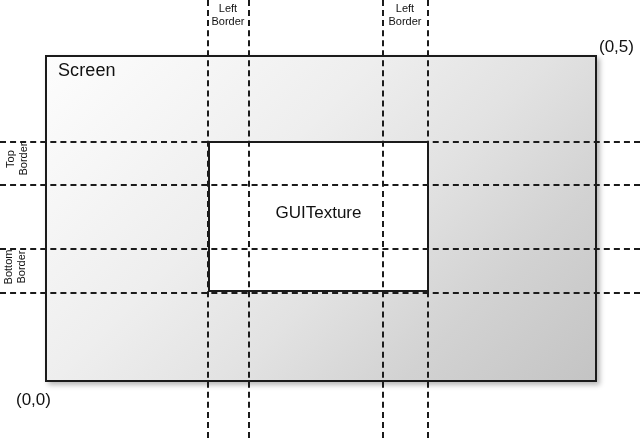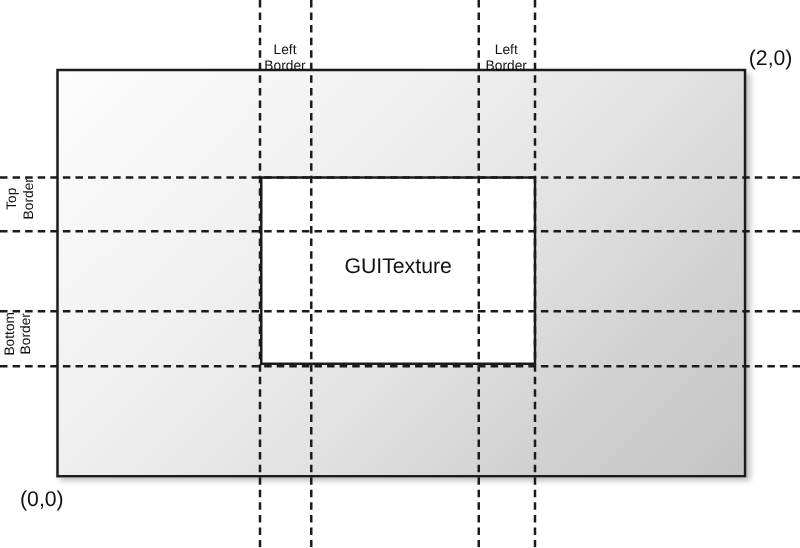--- a/index.html
+++ b/index.html
@@ -89,21 +89,20 @@
   }
 
   
   .h-annot {
     position: absolute;
     text-align: center;
     font-size: 11px;
     line-height: 13px;
     color: #111111;
     z-index: 8;
-    margin-top: 32px;
   }
   .v-annot {
     position: absolute;
     font-size: 11px;
     line-height: 13px;
     color: #111111;
     z-index: 8;
     transform-origin: 0 0;
     transform: rotate(-90deg);
     white-space: nowrap;
@@ -134,20 +133,21 @@
   <div class="vline" style="left:207px"></div>
   <div class="vline" style="left:248px"></div>
   <div class="vline" style="left:382px"></div>
   <div class="vline" style="left:427px"></div>
 
   <div class="hline" style="top:141px"></div>
   <div class="hline" style="top:184px"></div>
   <div class="hline" style="top:248px"></div>
   <div class="hline" style="top:292px"></div>
 
+  <div id="screen-label">Screen</div>
 
   <div id="guitexture-label">GUITexture</div>
 
   <div class="h-annot" style="left:197px; top:2px; width:62px;">
     <span>Left</span><br>
     <span>Border</span>
   </div>
 
   <div class="h-annot" style="left:374px; top:2px; width:62px;">
     <span>Left</span><br>
@@ -157,16 +157,16 @@
   <div class="v-annot" style="left:4px; top:190px; width:62px;">
     <span class="ln">Top</span>
     <span class="ln">Border</span>
   </div>
 
   <div class="v-annot" style="left:2px; top:298px; width:62px;">
     <span class="ln">Bottom</span>
     <span class="ln">Border</span>
   </div>
 
-  <div class="coord" id="coord-top-right">(2,0)</div>
+  <div class="coord" id="coord-top-right">(0,5)</div>
   <div class="coord" id="coord-bottom-left">(0,0)</div>
 
 </div>
 
 </body></html>

